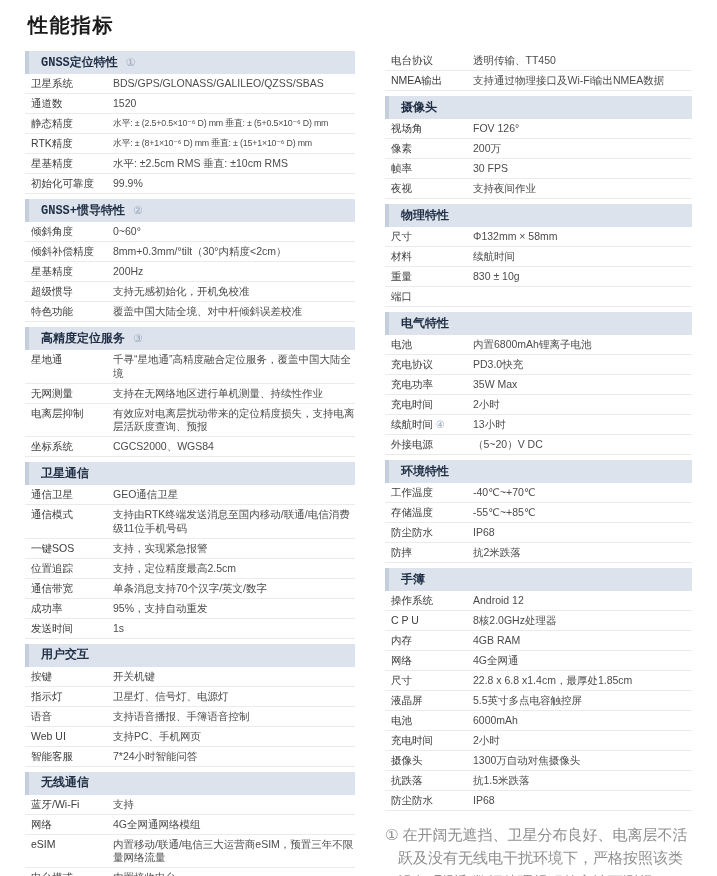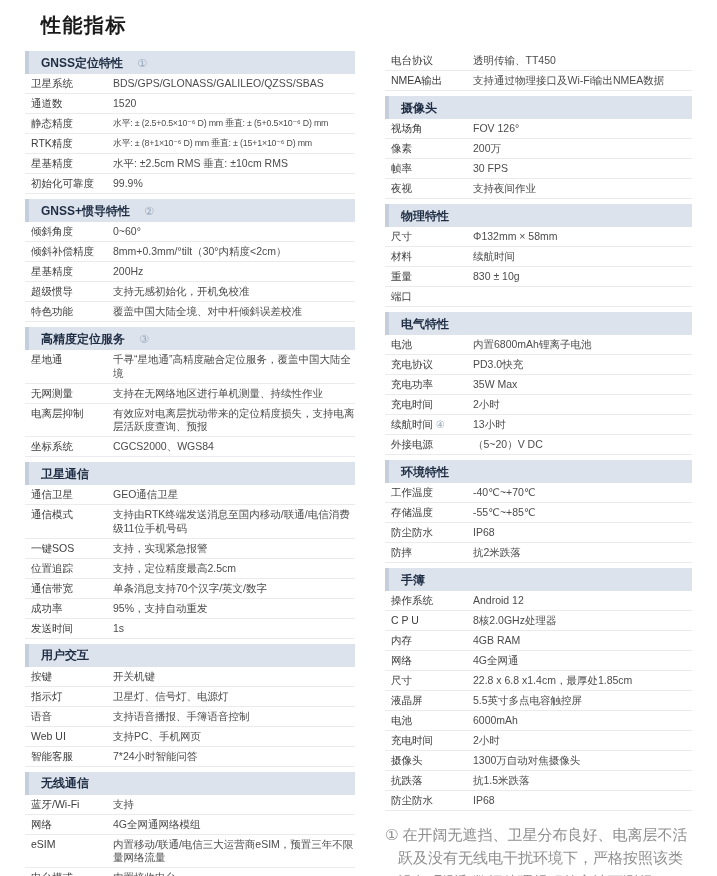--- a/index.html
+++ b/index.html
@@ -3,32 +3,32 @@
 <meta charset="utf-8">
 <style>
   html,body{margin:0;padding:0;}
   body{
     width:717px;height:876px;overflow:hidden;background:var(--page_bg,#fff);
     font-family:"Liberation Sans","DejaVu Sans",sans-serif;
   }
   .page{padding:10px 25px 0 25px;}
   .page-title{
     font-size:20px;font-weight:bold;color:var(--title_text,#1a1a1a);
-    margin:2px 0 12px 16px;letter-spacing:1.5px;
+    margin:2px 0 12px 3px;letter-spacing:1.5px;
   }
   .cols{display:flex;gap:30px;align-items:flex-start;}
   .col-left{flex:0 0 330px;width:330px;}
   .col-right{flex:1;min-width:0;}
   .spec-section{margin-bottom:5px;}
   .sec-header{
     background:var(--header_bg,#dde3ec);
     border-left:4px solid var(--header_accent,#c5cedb);
     padding:4.5px 8px 4.5px 12px;
     font-size:12px;font-weight:bold;color:var(--header_text,#1e2d44);
-    display:flex;align-items:center;gap:14px;line-height:14px;
+    display:flex;align-items:center;gap:8px;line-height:14px;font-family:Liberation Mono, monospace;
   }
   .sec-badge{color:var(--badge_color,#97a6bc);font-weight:normal;font-size:11px;}
   .spec-row{display:flex;border-bottom:1px solid var(--divider,#ebebeb);padding:3px 0 2.5px 0;}
   .row-label{
     flex:0 0 82px;padding-left:6px;font-size:10.5px;
     color:var(--label_text,#3d3d3d);line-height:13.5px;
   }
   .row-value{flex:1;font-size:10.5px;color:var(--value_text,#4c4c4c);line-height:13.5px;min-width:0;}
   .val-sm{font-size:9.3px;white-space:nowrap;letter-spacing:-0.2px;transform:scaleX(0.95);transform-origin:left center;}
   .row-badge{color:var(--badge_color,#97a6bc);font-size:10px;margin-left:3px;}

